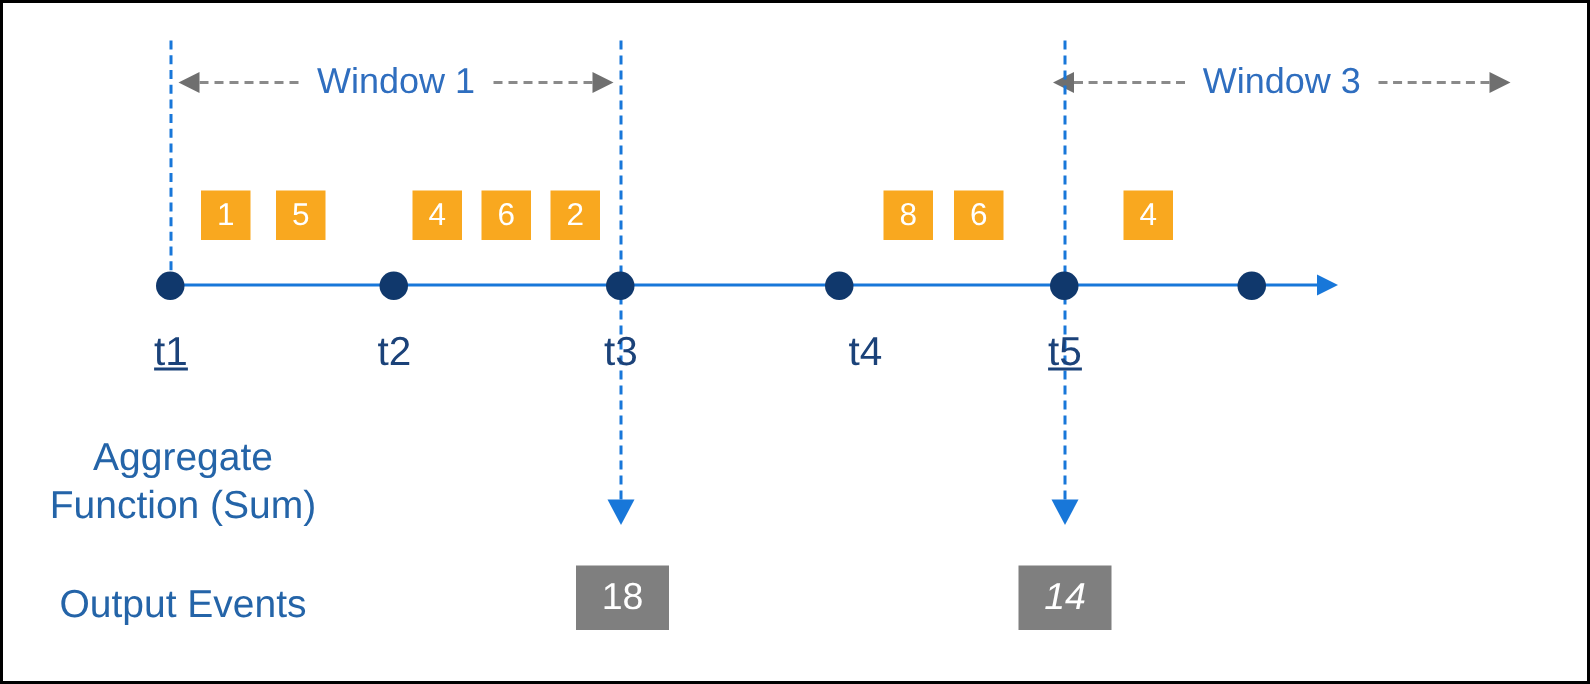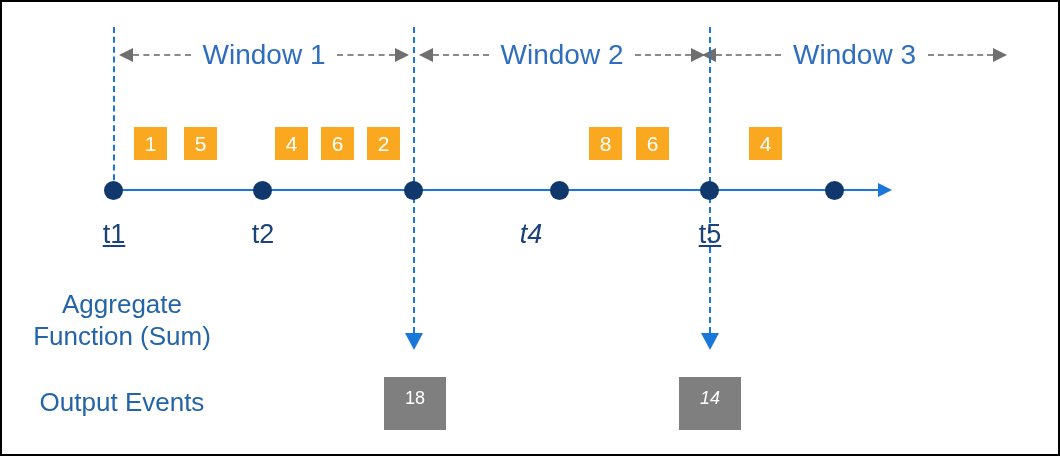--- a/index.html
+++ b/index.html
@@ -37,21 +37,21 @@
     border-top:7px solid transparent;
     border-bottom:7px solid transparent;
     border-left:14px solid var(--arrow-gray,#6F6F6F);
   }
   .wdash{
     flex:1 1 auto;height:0;
     border-top:2px dashed #8a8a8a;
   }
   .wlabel{
     flex:0 0 auto;
-    font-size:28px;
+    font-size:24px;
     color:var(--window-label-blue,#2F6EBF);
     margin:0 12px;
     white-space:nowrap;
   }
   .timeline-line{
     position:absolute;left:112px;top:187px;
     width:765px;height:2px;
     background:var(--accent-blue,#1877D9);
   }
   .timeline-arrowhead{
@@ -82,23 +82,23 @@
   }
   .event-box{
     position:absolute;top:125px;
     width:33px;height:33px;
     background:var(--event-orange,#F9A81F);
     color:#fff;font-size:21px;line-height:33px;
     text-align:center;
   }
   .output-box{
     position:absolute;top:375px;
-    width:62px;height:53px;
+    width:62px;height:43px;
     background:var(--output-gray,#7F7F7F);
-    color:#fff;font-size:18px;line-height:43px;
+    color:#fff;font-size:25px;line-height:43px;
     text-align:center;
   }
   .side-label{
     position:absolute;left:22px;width:196px;
     text-align:center;
     color:var(--side-label-blue,#2464A8);
     font-size:26px;line-height:32px;
   }
   .side-label.aggregate{top:286px;}
   .side-label.output{top:384px;}
@@ -124,41 +124,35 @@
     <div class="down-arrowhead" style="left: 403px; top: 331px;"></div>
     <div class="vguide" style="left: 707px; top: 25px; height: 306px; z-index: 1;"></div>
     <div class="down-arrowhead" style="left: 699px; top: 331px;"></div>
     <div class="window-row" style="left: 117px; width: 290px;">
       <div class="wh-arrow-left"></div>
       <div class="wdash"></div>
       <span class="wlabel">Window 1</span>
       <div class="wdash"></div>
       <div class="wh-arrow-right"></div>
     </div>
-    <div class="window-row" style="left: 417px; width: 286px;">
-      <div class="wh-arrow-left"></div>
-      <div class="wdash"></div>
-      <span class="wlabel">Window 2</span>
-      <div class="wdash"></div>
-      <div class="wh-arrow-right"></div>
-    </div>
     <div class="window-row" style="left: 700px; width: 305px;">
       <div class="wh-arrow-left"></div>
       <div class="wdash"></div>
       <span class="wlabel">Window 3</span>
       <div class="wdash"></div>
       <div class="wh-arrow-right"></div>
     </div>
     <div class="dot" style="left: 102px;"></div>
     <div class="tick-label" style="left: 77px; text-decoration: underline;">t1</div>
     <div class="dot" style="left: 251px;"></div>
     <div class="tick-label" style="left: 226px;">t2</div>
     <div class="dot" style="left: 402px;"></div>
+    <div class="tick-label" style="left: 377px;">t3</div>
     <div class="dot" style="left: 548px;"></div>
-    <div class="tick-label" style="left: 494px; font-style: italic;">t4</div>
+    <div class="tick-label" style="left: 540px;">t4</div>
     <div class="dot" style="left: 698px;"></div>
     <div class="tick-label" style="left: 673px; text-decoration: underline;">t5</div>
     <div class="dot" style="left: 823px;"></div>
     <div class="event-box" style="left: 132px;">1</div>
     <div class="event-box" style="left: 182px;">5</div>
     <div class="event-box" style="left: 273px;">4</div>
     <div class="event-box" style="left: 319px;">6</div>
     <div class="event-box" style="left: 365px;">2</div>
     <div class="event-box" style="left: 587px;">8</div>
     <div class="event-box" style="left: 634px;">6</div>

